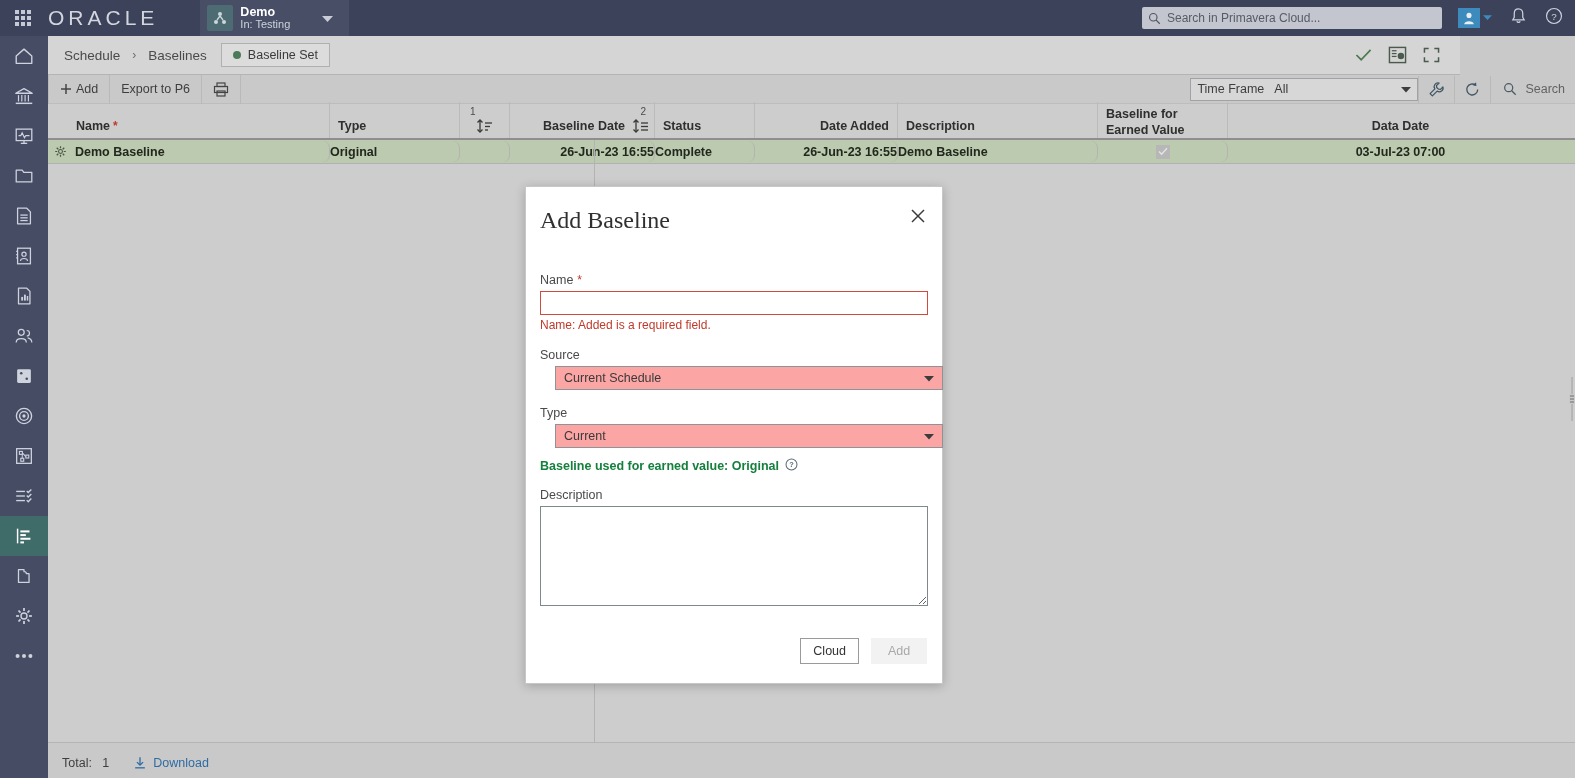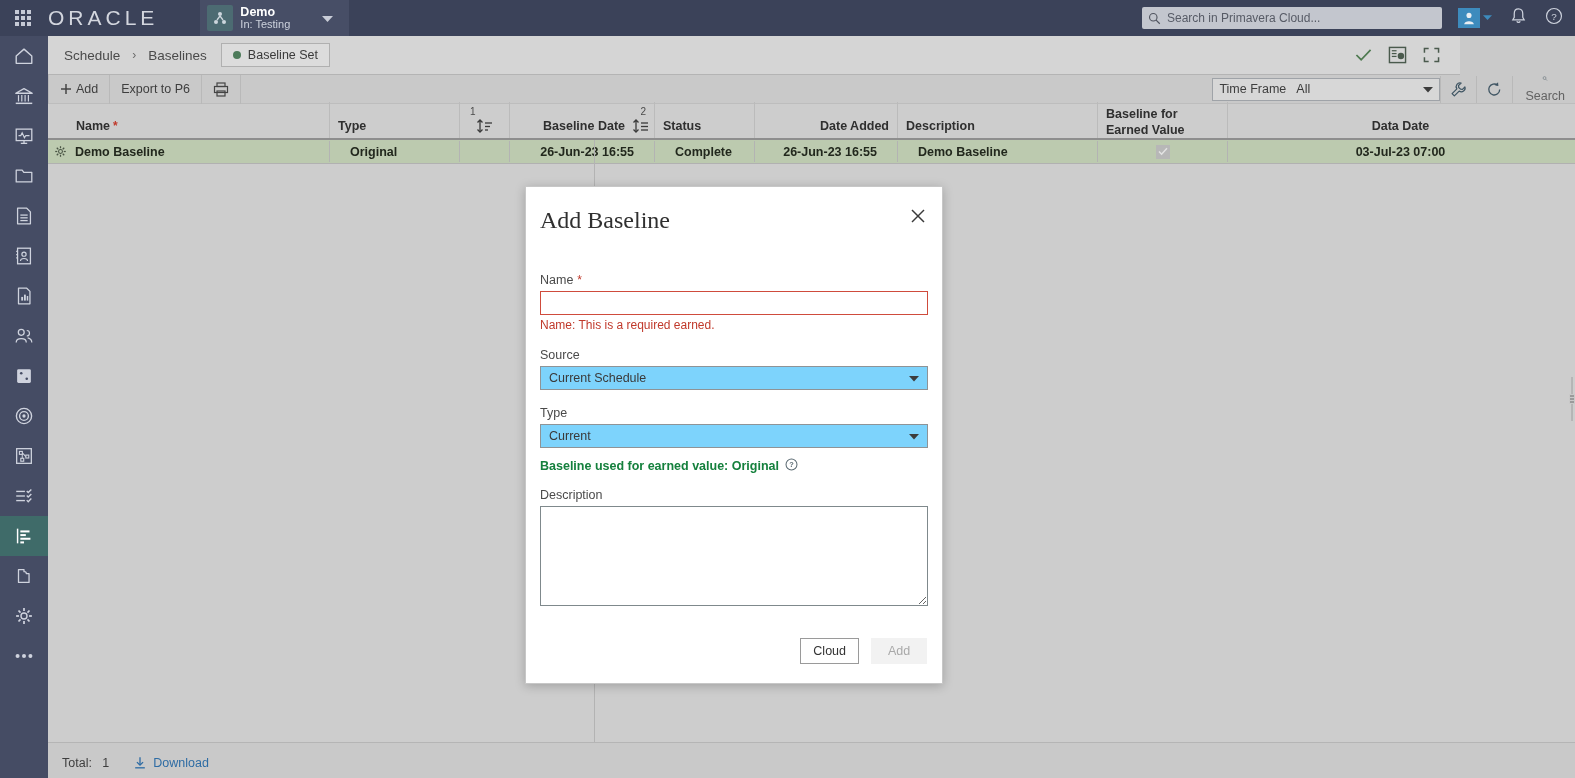--- a/index.html
+++ b/index.html
@@ -85,21 +85,21 @@
   .abtn:first-child { border-left: 1px solid #b9b9b9; }
   .ab-right { margin-left: auto; display:flex; align-items:center; height: 29px; }
   .tf-box {
     display:flex; align-items:center; height: 23px; width: 228px;
     border: 1px solid #9fa3a8; background: #d7d7d7; padding: 0 6px; gap: 10px;
     font-size: 12.5px; color: #3e3e3e;
   }
   .tf-val { color: #3a3a3a; }
   .tf-caret { margin-left: auto; }
   .tool-ico { width: 36px; height: 27px; display:flex; align-items:center; justify-content:center; border-left: 1px solid #b9b9b9; }
-  .tbl-search { display:flex; align-items:center; gap:8px; padding: 0 10px 0 12px; border-left: 1px solid #b9b9b9; height: 27px; flex-direction: column; }
+  .tbl-search { display:flex; align-items:center; gap:8px; padding: 0 10px 0 12px; border-left: 1px solid #b9b9b9; height: 27px; }
   .tbl-search span { font-size: 12.5px; color: #636363; }
 
   
   .grid { position: absolute; left: 48px; top: 104px; width: 1527px; height: 638px; background: #cdcdcd; }
   .ghead {
     position: relative; height: 36px; background: #cdcdcd;
     border-bottom: 2px solid #8e8e8e; display: flex; align-items: flex-end;
   }
   .gh {
     font-size: 12.5px; font-weight: bold; color: #2f2f2f;
@@ -109,21 +109,21 @@
   .gh .lbl { display:flex; align-items:center; gap: 3px; }
   .gh.rt { justify-content: flex-end; }
   .gh.ctr { justify-content: center; }
   .gh.wrap { align-items: flex-start; padding-top: 5px; line-height: 1.25; }
   .sortnum { position: absolute; top: 4px; font-size: 10px; font-weight: normal; color: #4a4a4a; }
   .req { color: #c0392b; font-size: 12px; }
   .grow {
     display:flex; height: 24px; align-items: center; background: #bccaaf;
     border-bottom: 1px solid #b1b1b1; font-size: 12.5px; color: #22281d; font-weight: bold;
   }
-  .gc { height: 21px; display:flex; align-items:center; border-right: 1px solid #b3b3b3; padding: 0 20px; overflow:hidden; white-space: nowrap; }
+  .gc { height: 21px; display:flex; align-items:center; border-right: 1px solid #b3b3b3; padding: 0 0; overflow:hidden; white-space: nowrap; border-radius: 7px; }
   .gc.rt { justify-content: flex-end; }
   .gc.ctr { justify-content: center; }
   .gbody-fill { height: 578px; background: #cdcdcd; }
   .chk-ro { width: 14px; height: 14px; background: #b7b7b7; display:flex; align-items:center; justify-content:center; }
   .vsplit { position: absolute; left: 546px; top: 36px; width: 1px; height: 602px; background: #b3b3b3; }
   .scroll-handle { position: absolute; right: 0; top: 273px; width: 6px; height: 44px; }
 
   
   .footer {
     position: absolute; left: 48px; top: 742px; width: 1527px; height: 41px;
@@ -146,22 +146,22 @@
   }
   .modal-close { position: absolute; right: 13px; top: 18px; width: 22px; height: 22px;
      display:flex; align-items:center; justify-content:center; }
   .mbody { position: absolute; left: 14px; top: 86px; width: 390px; }
   .flabel { font-size: 12.5px; color: #4a4a4a; margin-bottom: 4px; display:flex; align-items:center; gap:4px; }
   .finput {
     width: 388px; height: 24px; border: 1px solid #cf4b3c; background: #fff;
   }
   .ferr { font-size: 12px; color: #c0392b; margin-top: 3px; }
   .fselect {
-    width: 388px; height: 24px; border: 1px solid #8f9396; background: #7dd3fc;
-    display:flex; align-items:center; padding: 0 8px; font-size: 12.5px; color: #3a3a3a;
+    width: 388px; height: 24px; border: 1px solid #8f9396; background: #fca5a5;
+    display:flex; align-items:center; padding: 0 8px; font-size: 12.5px; color: #3a3a3a; margin-left: 15px;
   }
   .fselect .cr { margin-left: auto; }
   .fnote { font-size: 12.5px; font-weight: bold; color: #15803d; display:flex; align-items:center; gap: 6px; }
   .ftarea {
     width: 388px; height: 100px; border: 1px solid #7f898c; background: #fff;
   }
   .mfoot { position: absolute; right: 15px; bottom: 19px; display:flex; align-items:center; gap: 12px; }
   .btn-cancel {
     border: 1px solid #9a9a9a; background: #fff; height: 26px; min-width: 56px;
     font-size: 12.5px; color: #333; display:flex; align-items:center; justify-content:center; padding: 0 12px;
@@ -585,21 +585,21 @@
         <line x1="14" y1="2" x2="2" y2="14" stroke="#3a3a3a" stroke-width="1.5"></line>
       </svg>
     </div>
 
     <div class="mbody">
       <div class="flabel">
         <span>Name</span>
         <span class="req">*</span>
       </div>
       <input class="finput" type="text" value="" style="">
-      <div class="ferr">Name: This is a required earned.</div>
+      <div class="ferr">Name: Added is a required field.</div>
 
       <div class="spacer16"></div>
 
       <div class="flabel">
         <span>Source</span>
       </div>
       <div class="fselect">
         <span>Current Schedule</span>
         <span class="cr">
           <svg width="10" height="6" viewBox="0 0 10 6">

